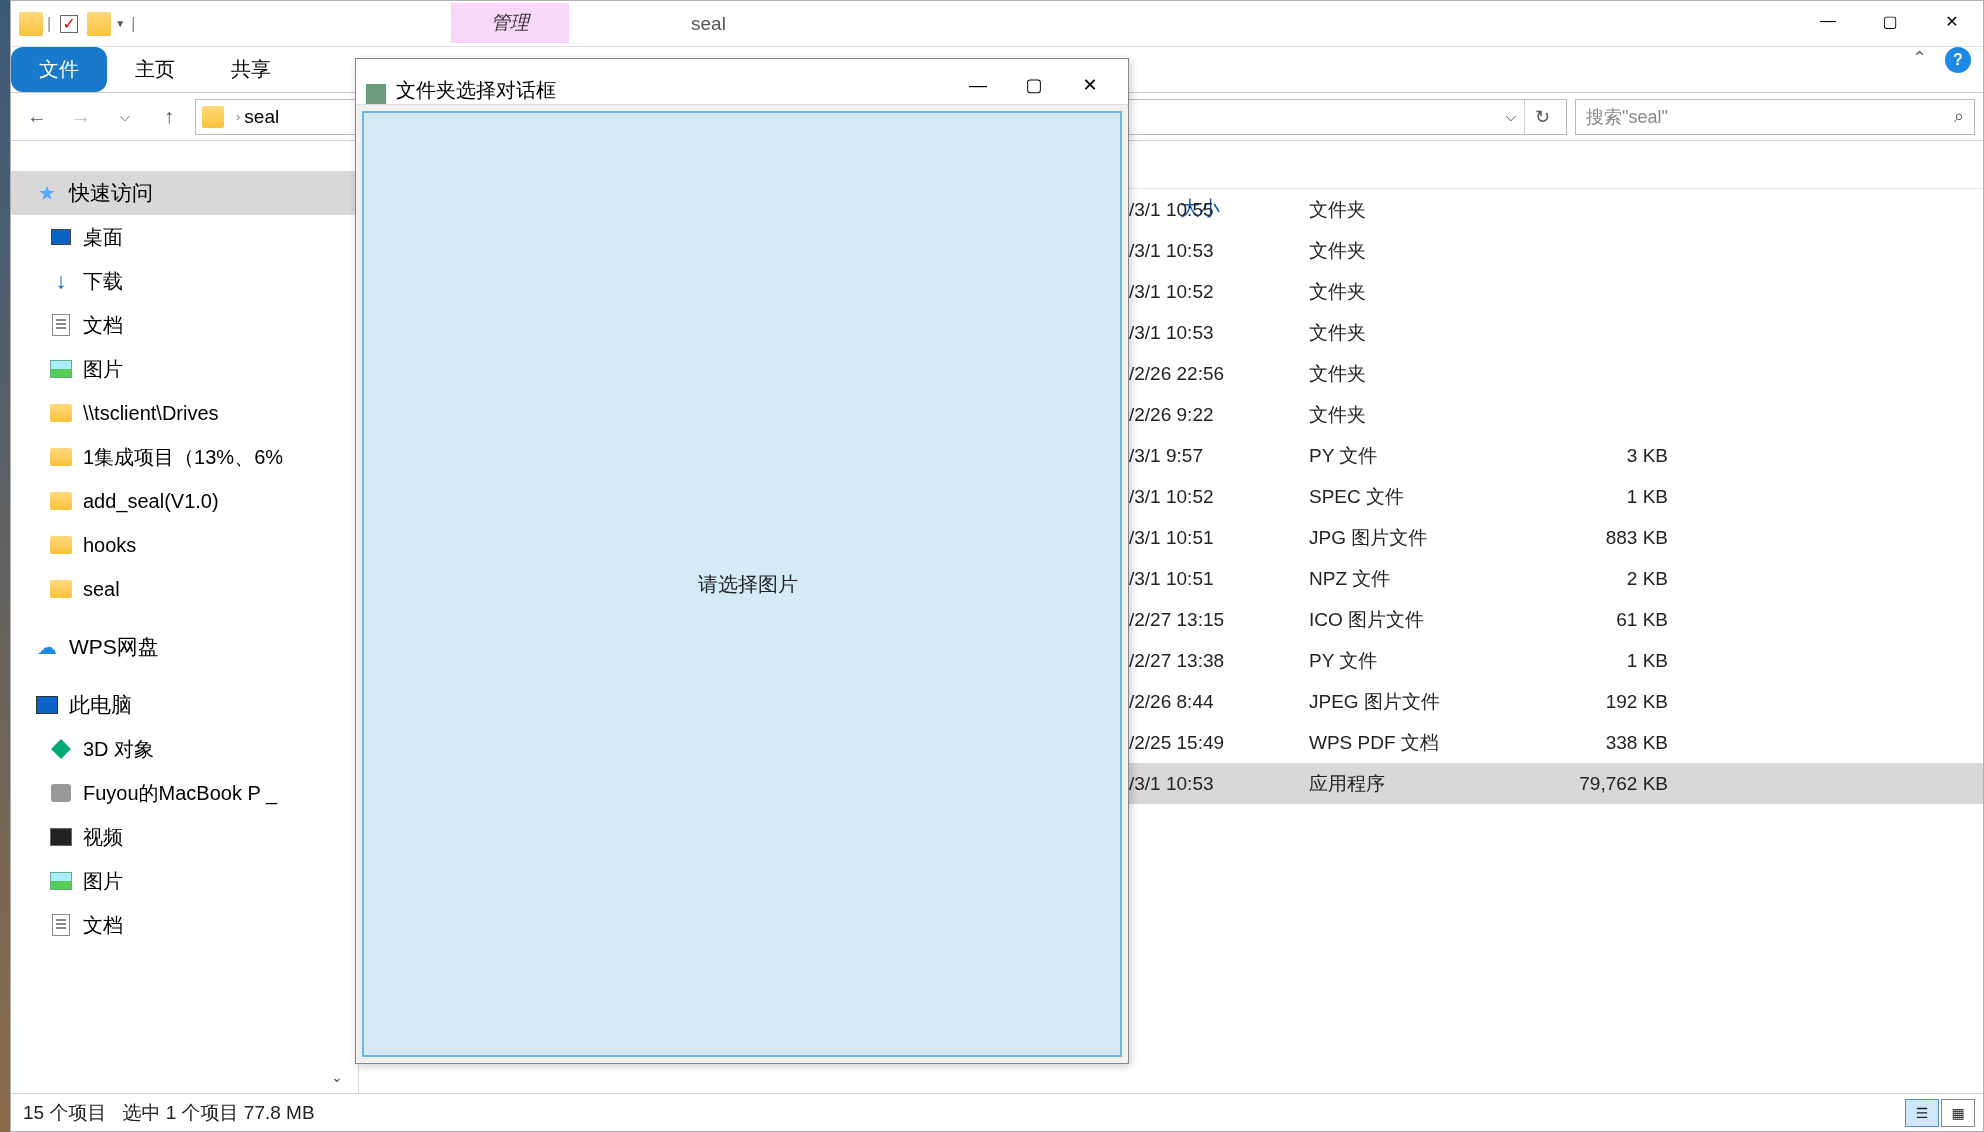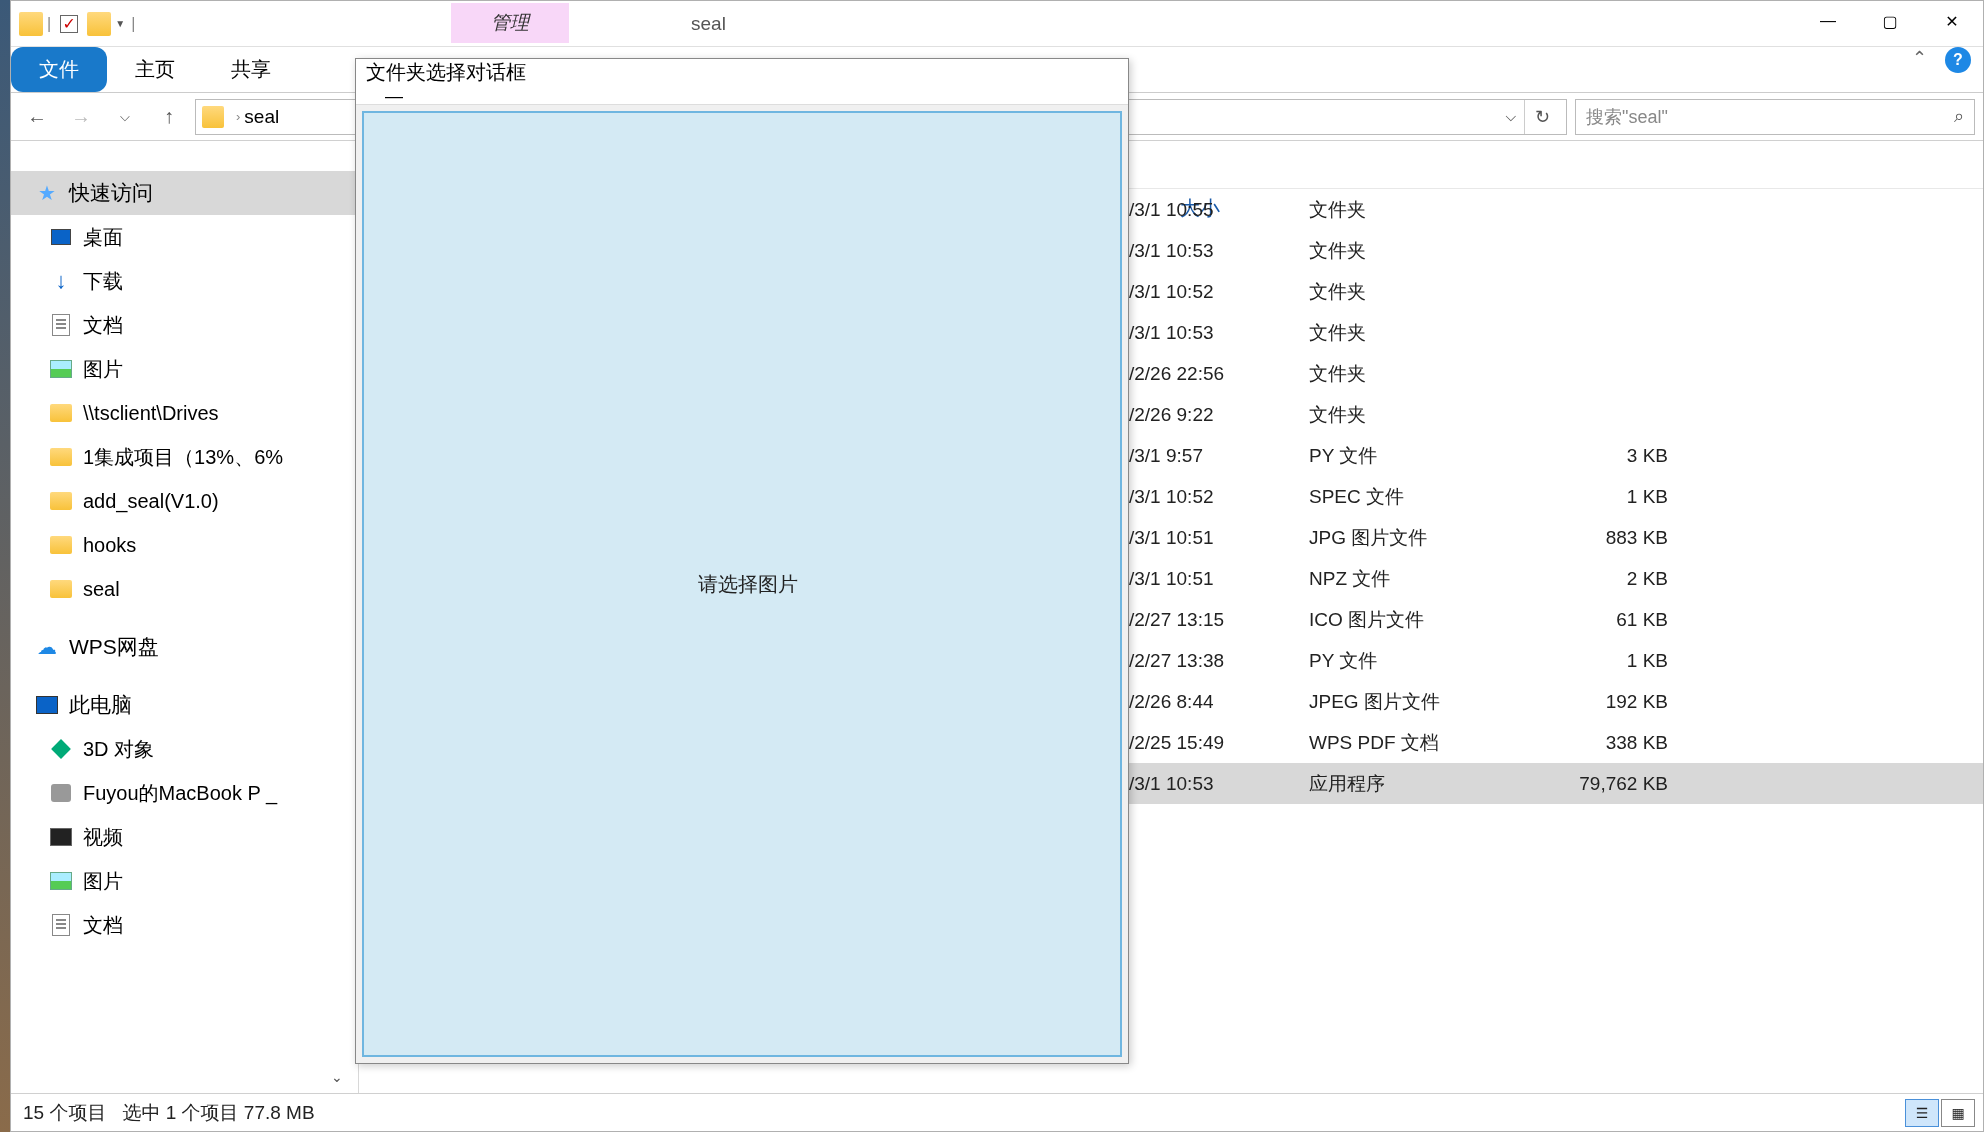--- a/index.html
+++ b/index.html
@@ -142,22 +142,22 @@
     .vt-btn.active { background:#cfe6fb; border-color:#4a90d9; }
     
     
     .dialog-window {
       position:absolute; left:355px; top:58px;
       width:774px; height:1006px; background:#f0f0f0;
       border:1px solid #888; box-shadow:2px 2px 8px rgba(0,0,0,0.2);
       display:flex; flex-direction:column;
     }
     .dialog-title {
-      height:46px; display:flex; align-items:flex-start; padding:0 10px;
-      background:#fff; border-bottom:1px solid #ddd;flex-direction:column;
+      height:46px; display:flex; align-items:flex-end; padding:0 10px;
+      background:#fff; border-bottom:1px solid #ddd;
     }
     .dialog-app-icon { width:20px; height:20px; background:#6a9b7a; margin-right:10px; }
     .dialog-title-text { font-size:20px; flex:1; }
     .dialog-win-btn { width:56px; height:38px; display:flex; align-items:center; justify-content:center; font-size:18px; cursor:pointer; }
     .dialog-body {
       flex:1; margin:6px; background:#d4eaf4; border:2px solid #6fb6e0;
       display:flex; align-items:center; justify-content:center;
       font-size:20px; color:#222;padding-left:12px;
     }
     

